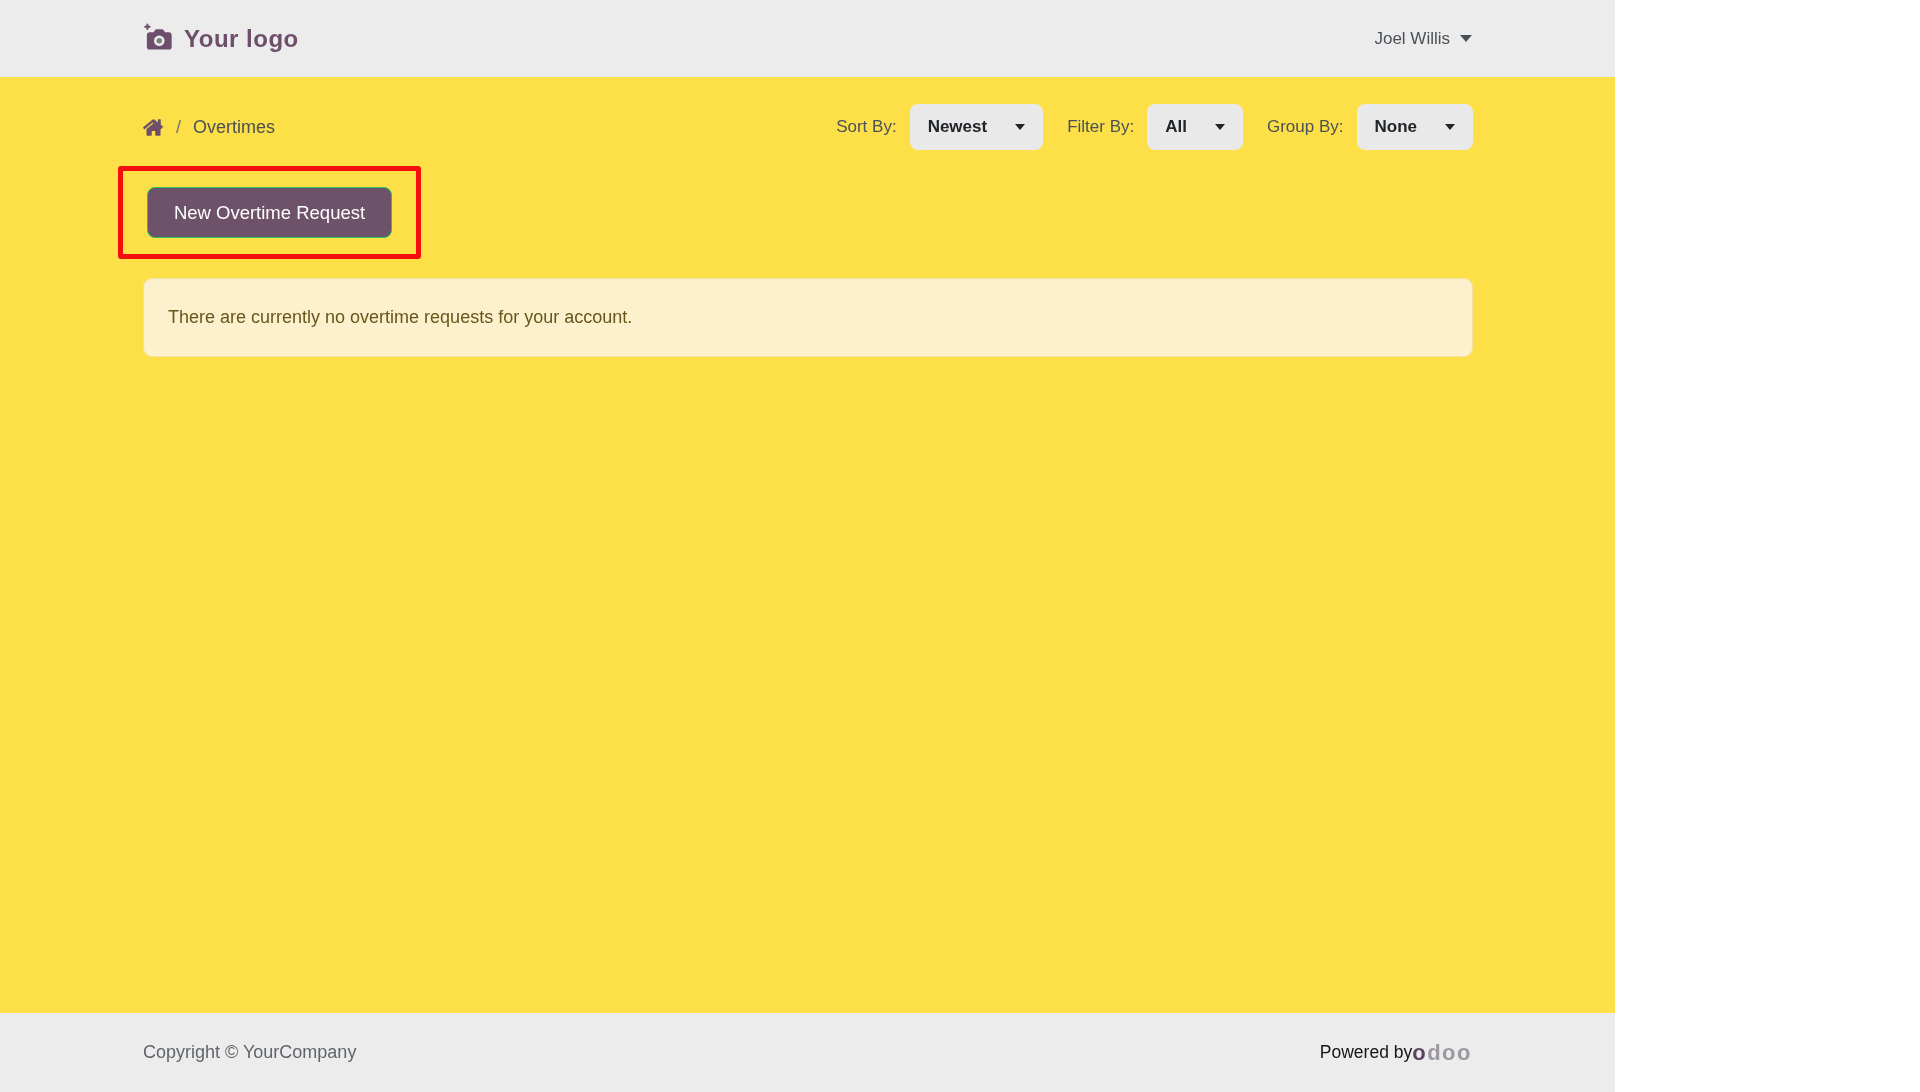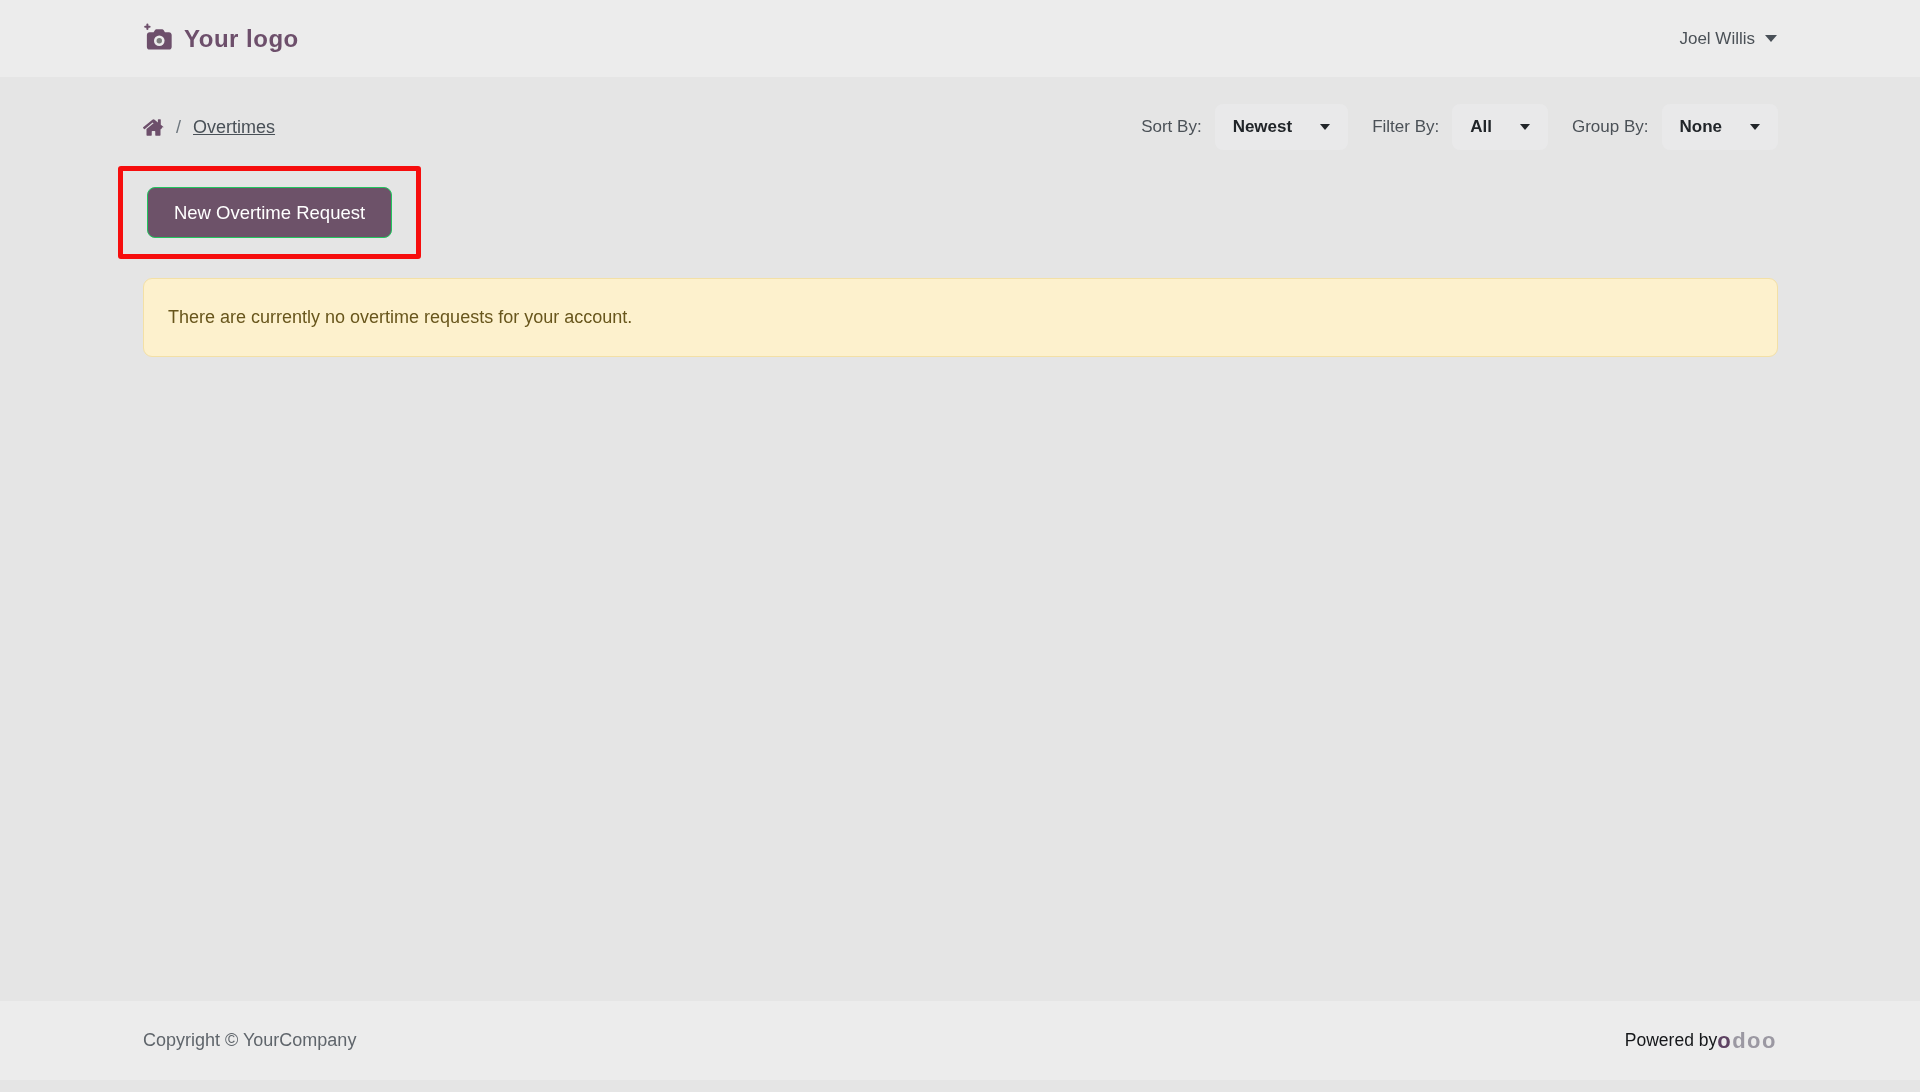--- a/index.html
+++ b/index.html
@@ -3,21 +3,21 @@
 <meta charset="utf-8">
 <style>
   * { margin:0; padding:0; box-sizing:border-box; }
   html,body { width:1920px; height:1092px; }
   body {
     font-family:"Liberation Sans", sans-serif;
     background:#ffffff;
     color:#495057;
     overflow:hidden;
   }
-  .page { position:relative; width:1920px; height:1092px; background:#e5e5e5; }
+  .page { position:relative; width:1615px; height:1092px; background:#fde047; }
 
   
   .topbar {
     height:77px; background:#ececec;
     display:flex; align-items:center; justify-content:space-between;
     padding:0 143px;
   }
   .brand { display:flex; align-items:center; gap:10px; cursor:pointer; }
   .brand-text {
     font-size:24px; font-weight:bold; color:#6d4f6b; letter-spacing:0.5px;
@@ -31,21 +31,21 @@
   }
   .caret.small { border-left-width:5px; border-right-width:5px; border-top-width:6px; }
 
   
   .toolbar {
     display:flex; align-items:center;
     margin:27px 142px 0 143px; height:46px;
   }
   .breadcrumb { display:flex; align-items:center; gap:12px; font-size:18px; }
   .breadcrumb .sep { color:#6c757d; font-size:18px; }
-  .breadcrumb .crumb { color:#495057;text-decoration:underline; }
+  .breadcrumb .crumb { color:#495057; }
   .home-link { display:flex; align-items:center; cursor:pointer; }
 
   .controls { margin-left:auto; display:flex; align-items:center; }
   .ctl-label { font-size:17px; color:#4b5157; margin-right:13px; white-space:nowrap; }
   .ctl-label.spaced { margin-left:24px; }
   .drop-btn {
     height:46px; background:#e9e9ea; border:none; border-radius:8px;
     display:flex; align-items:center; gap:28px; padding:0 18px;
     font-family:"Liberation Sans", sans-serif;
     font-size:17px; font-weight:bold; color:#212529; cursor:pointer;
@@ -88,21 +88,21 @@
   
   .alert-warning {
     margin:19px 142px 0 143px; height:79px;
     background:#fdf1cd; border:1px solid #f3e0a6; border-radius:9px;
     display:flex; align-items:center; padding:0 24px;
     font-size:18px; color:#68561c;
   }
 
   
   .footer {
-    position:absolute; left:0; bottom:12px; width:100%; height:79px;
+    position:absolute; left:0; bottom:0; width:100%; height:79px;
     background:#ececec;
     display:flex; align-items:center; justify-content:space-between;
     padding:0 143px;
   }
   .copyright { font-size:18px; color:#5f656b; }
   .powered { display:flex; align-items:center; }
   .powered-label { font-size:17.5px; color:#141619; }
   .odoo-logo { font-size:22px; font-weight:800; letter-spacing:1.5px; cursor:pointer; line-height:1; }
   .odoo-first { color:#5d4262; }
   .odoo-rest  { color:#9b98a2; }

